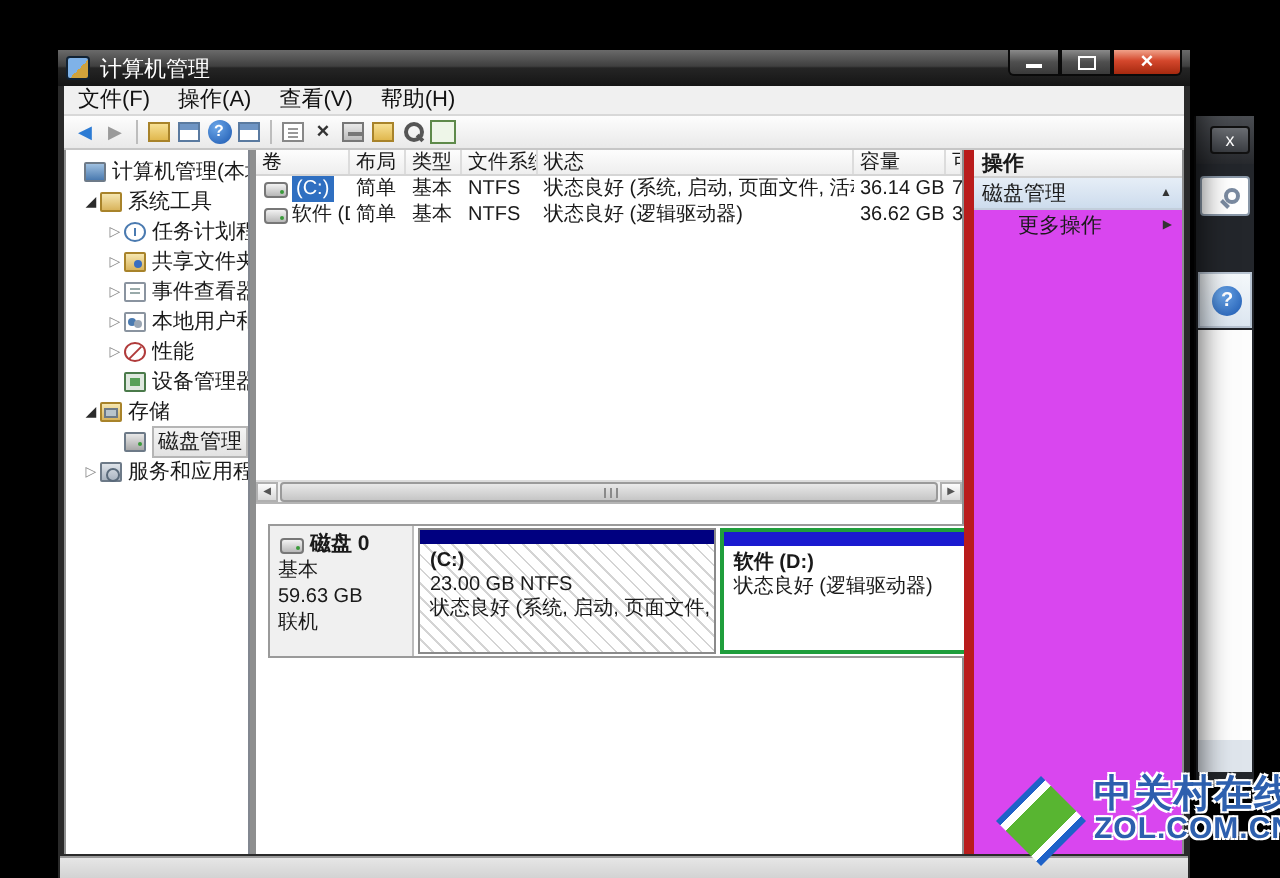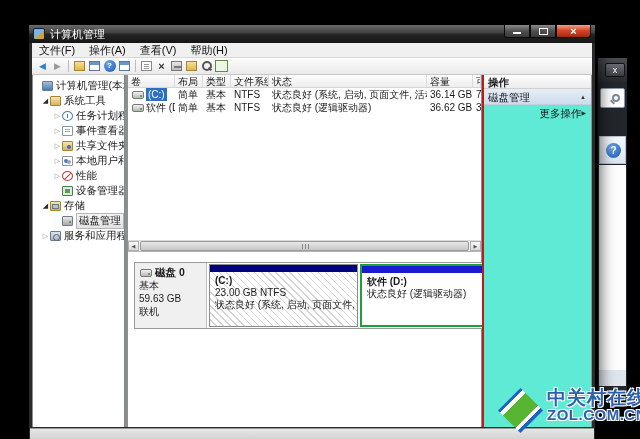--- a/index.html
+++ b/index.html
@@ -148,30 +148,30 @@
   .pbody { padding:3px 0 0 5px; font-size:10px; line-height:12px; white-space:nowrap; }
   .pname { font-weight:bold; }
 
   .legend { position:absolute; left:0; right:0; bottom:0; height:16px; background:#f0f0f0;
             border-top:1px solid #a8a8a8; display:flex; align-items:center; padding-left:6px;
             font-size:10px; gap:9px; }
   .litem { display:flex; align-items:center; gap:3px; }
   .lsw { width:11px; height:9px; border:1px solid #3a3a3a; }
 
   
-  .actions { position:absolute; left:450px; top:0; right:1px; bottom:0; background:#5eead4;
-             border-left:2px solid #b91c1c; font-size:10.5px; }
+  .actions { position:absolute; left:450px; top:0; right:1px; bottom:0; background:#d946ef;
+             border-left:5px solid #b91c1c; font-size:10.5px; }
   .act-header { height:14px; line-height:14px; padding-left:4px; font-weight:bold;
                 background:linear-gradient(#fefefe,#ececec); border-bottom:1px solid #d0d0d0; }
   .act-group { height:16px; line-height:16px; padding-left:4px;
                background:linear-gradient(#e6eef7,#cddced); border-bottom:1px solid #c2cedb;
                display:flex; align-items:center; }
   .act-group .lbl { flex:1; }
   .act-caret { font-size:6px; color:#333; margin-right:5px; }
-  .act-more { height:16px; line-height:16px; padding-left:22px; display:flex; align-items:center;text-align:right; }
+  .act-more { height:16px; line-height:16px; padding-left:22px; display:flex; align-items:center; }
   .act-more .lbl { flex:1; }
 
   .bottom-strip { position:absolute; left:1px; right:1px; bottom:1px; height:13px;
                   background:linear-gradient(#e6e6e6,#cfcfcf); border-top:1px solid #9a9a9a; }
 
   
   .zol { position:absolute; left:498px; top:388px; width:142px; height:51px; display:flex; align-items:flex-start; }
   .zol-logo { width:45px; height:45px; flex:0 0 45px;
               background:linear-gradient(135deg,#1e62c8 0 30%,#ffffff 30% 36%,#58b531 36% 64%,#ffffff 64% 70%,#1e62c8 70%);
               clip-path:polygon(50% 0,100% 50%,50% 100%,0 50%);
@@ -274,27 +274,27 @@
         <div class="ti ti-tools"></div>
         <span class="tlabel">系统工具</span>
       </div>
       <div class="titem ind2">
         <span class="exp">▷</span>
         <div class="ti ti-clock"></div>
         <span class="tlabel">任务计划程序</span>
       </div>
       <div class="titem ind2">
         <span class="exp">▷</span>
+        <div class="ti ti-sharefolder"></div>
+        <span class="tlabel">共享文件夹</span>
+      </div>
+      <div class="titem ind2">
+        <span class="exp">▷</span>
         <div class="ti ti-doc"></div>
         <span class="tlabel">事件查看器</span>
-      </div>
-      <div class="titem ind2">
-        <span class="exp">▷</span>
-        <div class="ti ti-sharefolder"></div>
-        <span class="tlabel">共享文件夹</span>
       </div>
       <div class="titem ind2">
         <span class="exp">▷</span>
         <div class="ti ti-users"></div>
         <span class="tlabel">本地用户和组</span>
       </div>
       <div class="titem ind2">
         <span class="exp">▷</span>
         <div class="ti ti-perf"></div>
         <span class="tlabel">性能</span>

